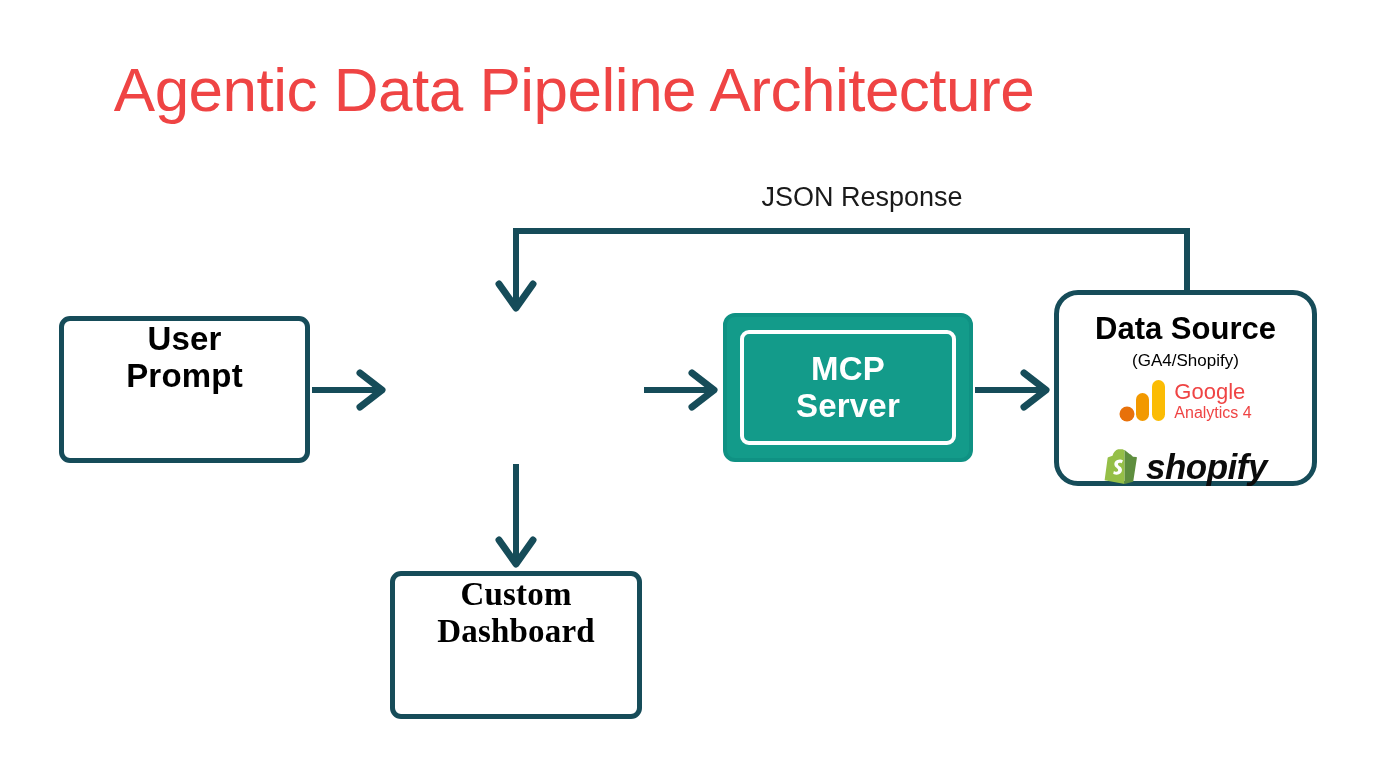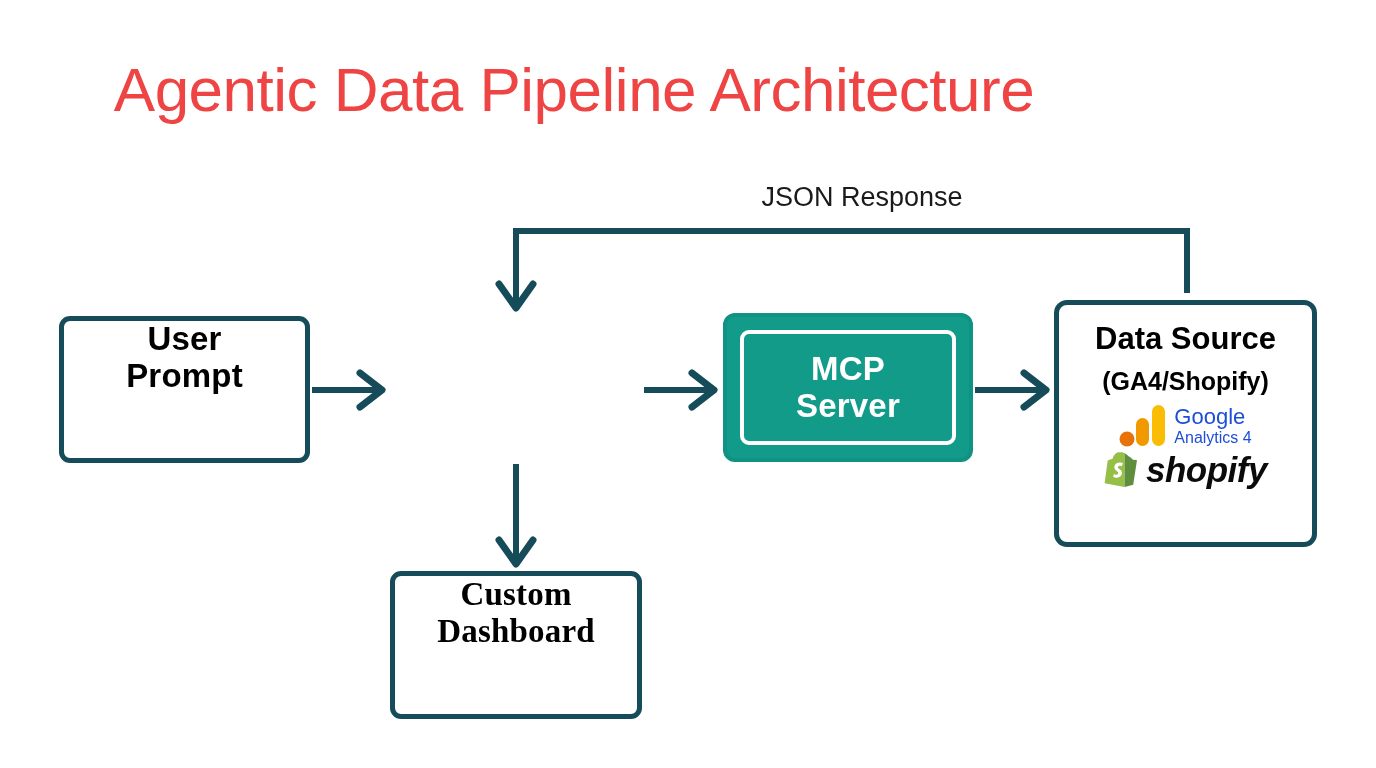--- a/index.html
+++ b/index.html
@@ -130,64 +130,64 @@
     align-items: center;
     justify-content: center;
     font-size: 33px;
     font-weight: 700;
     letter-spacing: 0.2px;
   }
 
   
   #node-data-source {
     left: 1054px;
-    top: 300px;
+    top: 290px;
     width: 263px;
-    height: 247px;
-    border-radius: 13px;
+    height: 196px;
+    border-radius: 24px;
     justify-content: flex-start;
     padding-top: 18px;
   }
   #ds-title {
     font-size: 31px;
     font-weight: 700;
     line-height: 1.05;
     white-space: nowrap;
   }
   #ds-subtitle {
-    font-size: 25px;
-    font-weight: 700;
+    font-size: 17px;
+    font-weight: 400;
     line-height: 1.1;
-    margin-top: 12px;
+    margin-top: 6px;
     white-space: nowrap;
   }
 
   
   .logo-row {
     display: flex;
     align-items: center;
     justify-content: center;
   }
   #logo-ga4 {
     margin-top: 9px;
     gap: 9px;
   }
   #ga4-text {
     display: flex;
     flex-direction: column;
     align-items: flex-start;
-    color: #1d4ed8;
+    color: #ef4444;
     font-weight: 400;
     line-height: 1.0;
   }
   #ga4-text .ga4-l1 { font-size: 22px; }
   #ga4-text .ga4-l2 { font-size: 16px; margin-top: 2px; }
 
   #logo-shopify {
-    margin-top: 2px;
+    margin-top: 24px;
     gap: 8px;
   }
   #shopify-wordmark {
     font-size: 35px;
     font-weight: 700;
     font-style: italic;
     color: #0b0b0b;
     letter-spacing: -0.5px;
     line-height: 1;
   }

